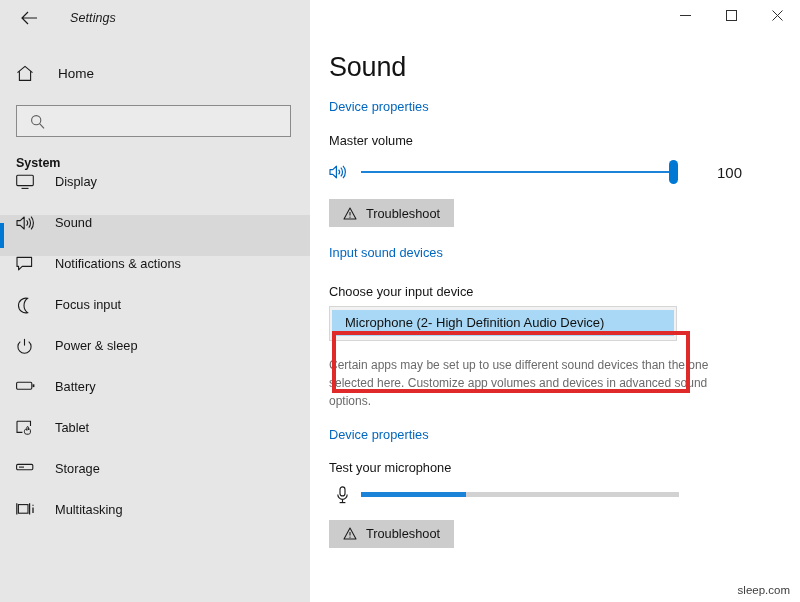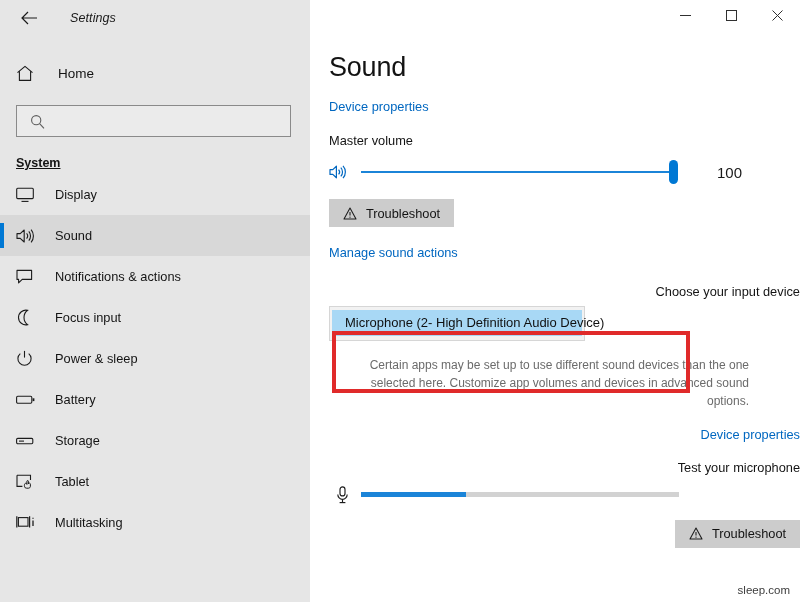--- a/index.html
+++ b/index.html
@@ -108,27 +108,26 @@
     color: #2b2b2b;
   }
   .search-wrap input::placeholder { color: #6e6e6e; }
   .search-ico { width: 18px; display: flex; align-items:center; justify-content:center; cursor:pointer; }
 
   .group-title {
     font-size: 12.5px;
     font-weight: bold;
     color: #141414;
     padding: 19px 0 4px 16px;
-    text-decoration: underline;
   }
 
   .nav-item {
     position: relative;
     display: flex;
-    align-items: center;
+    align-items: flex-start;
     height: 41px;
     padding-left: 16px;
     cursor: pointer;
   }
   .nav-item.selected { background: #d8d8d8; }
   .nav-item.selected::before {
     content: "";
     position: absolute;
     left: 0; top: 8px;
     width: 4px; height: 25px;
@@ -237,21 +236,21 @@
     left: 3px;
     top: 47px;
     width: 358px;
     height: 62px;
     border: 4px solid #e02a2a;
     pointer-events: none;
     z-index: 4;
   }
 
   .combo {
-    width: 256px;
+    width: 348px;
     background: #f2f2f2;
     border: 1px solid #d6d6d6;
     padding: 3px 2px 4px 2px;
     cursor: pointer;
   }
   .combo-item {
     background: #a8d8f5;
     font-size: 13px;
     color: #101010;
     padding: 5px 10px 6px 13px;
@@ -405,36 +404,36 @@
         <svg width="19" height="13" viewBox="0 0 19 13" fill="none">
           <rect x="0.6" y="3.2" width="15.2" height="7" rx="1.2" stroke="#1c1c1c" stroke-width="1.1" fill="none"></rect>
           <rect x="16.6" y="5.3" width="1.8" height="2.8" fill="#1c1c1c"></rect>
         </svg>
       </div>
       <div class="lbl">Battery</div>
     </div>
 
     <div class="nav-item">
       <div class="ico">
+        <svg width="18" height="16" viewBox="0 0 18 16" fill="none">
+          <path d="M1 1.3 H14.5 V6 M1 1.3 V12.4 H6.4" stroke="#1c1c1c" stroke-width="1.1" fill="none"></path>
+          <path d="M9.2 13.8 C8.2 12.6 8 10.4 9.2 9.4 C10.1 8.7 10.9 9.4 10.9 10.4 V7.2 C10.9 6.4 12.4 6.4 12.4 7.2 V10 C12.4 8.6 14.4 8.9 14.4 10.2 V12.4 C14.4 13.4 13.4 14.2 12.4 14.2 H10.6 Z" stroke="#1c1c1c" stroke-width="1" fill="none" stroke-linejoin="round"></path>
+        </svg>
+      </div>
+      <div class="lbl">Tablet</div>
+    </div>
+
+    <div class="nav-item">
+      <div class="ico">
         <svg width="19" height="12" viewBox="0 0 19 12" fill="none">
           <rect x="0.6" y="3.4" width="16.2" height="5.4" rx="1.2" stroke="#1c1c1c" stroke-width="1.1" fill="none"></rect>
           <line x1="3" y1="6.1" x2="8" y2="6.1" stroke="#1c1c1c" stroke-width="1.1"></line>
         </svg>
       </div>
       <div class="lbl">Storage</div>
-    </div>
-
-    <div class="nav-item">
-      <div class="ico">
-        <svg width="18" height="16" viewBox="0 0 18 16" fill="none">
-          <path d="M1 1.3 H14.5 V6 M1 1.3 V12.4 H6.4" stroke="#1c1c1c" stroke-width="1.1" fill="none"></path>
-          <path d="M9.2 13.8 C8.2 12.6 8 10.4 9.2 9.4 C10.1 8.7 10.9 9.4 10.9 10.4 V7.2 C10.9 6.4 12.4 6.4 12.4 7.2 V10 C12.4 8.6 14.4 8.9 14.4 10.2 V12.4 C14.4 13.4 13.4 14.2 12.4 14.2 H10.6 Z" stroke="#1c1c1c" stroke-width="1" fill="none" stroke-linejoin="round"></path>
-        </svg>
-      </div>
-      <div class="lbl">Tablet</div>
     </div>
 
     <div class="nav-item">
       <div class="ico">
         <svg width="19" height="16" viewBox="0 0 19 16" fill="none">
           <rect x="2.4" y="2.6" width="9.6" height="8.6" stroke="#1c1c1c" stroke-width="1.1" fill="none"></rect>
           <line x1="0.8" y1="1.2" x2="0.8" y2="12.6" stroke="#1c1c1c" stroke-width="1.2"></line>
           <line x1="13.6" y1="1.2" x2="13.6" y2="12.6" stroke="#1c1c1c" stroke-width="1.2"></line>
           <line x1="17" y1="2.8" x2="17" y2="3.8" stroke="#1c1c1c" stroke-width="1.3"></line>
           <line x1="17" y1="5.6" x2="17" y2="11" stroke="#1c1c1c" stroke-width="1.3"></line>
@@ -476,25 +475,25 @@
             <path d="M7 1 L13 12 H1 Z" stroke="#1c1c1c" stroke-width="1.05" fill="none" stroke-linejoin="round"></path>
             <line x1="7" y1="5" x2="7" y2="8.6" stroke="#1c1c1c" stroke-width="1.05"></line>
             <circle cx="7" cy="10.2" r="0.6" fill="#1c1c1c"></circle>
           </svg>
         </span>
         <span>Troubleshoot</span>
       </div>
     </div>
 
     <div style="margin-top:16px;">
-      <span class="link">Manage sound actions</span>
-    </div>
-
-
-    <div style="position:relative;text-align:right;">
+      <span class="link">Input sound devices</span>
+    </div>
+
+
+    <div style="position:relative;">
 
       <div class="redbox" style="border-color: rgb(224, 42, 42);"></div>
 
       <div class="label" style="margin-top:23px;">Choose your input device</div>
 
       <div class="combo" style="margin-top:7px;">
         <div class="combo-item">Microphone (2- High Definition Audio Device)</div>
       </div>
 
       <div class="desc" style="margin-top:15px;">Certain apps may be set up to use different sound devices than the one selected here. Customize app volumes and devices in advanced sound options.</div>

